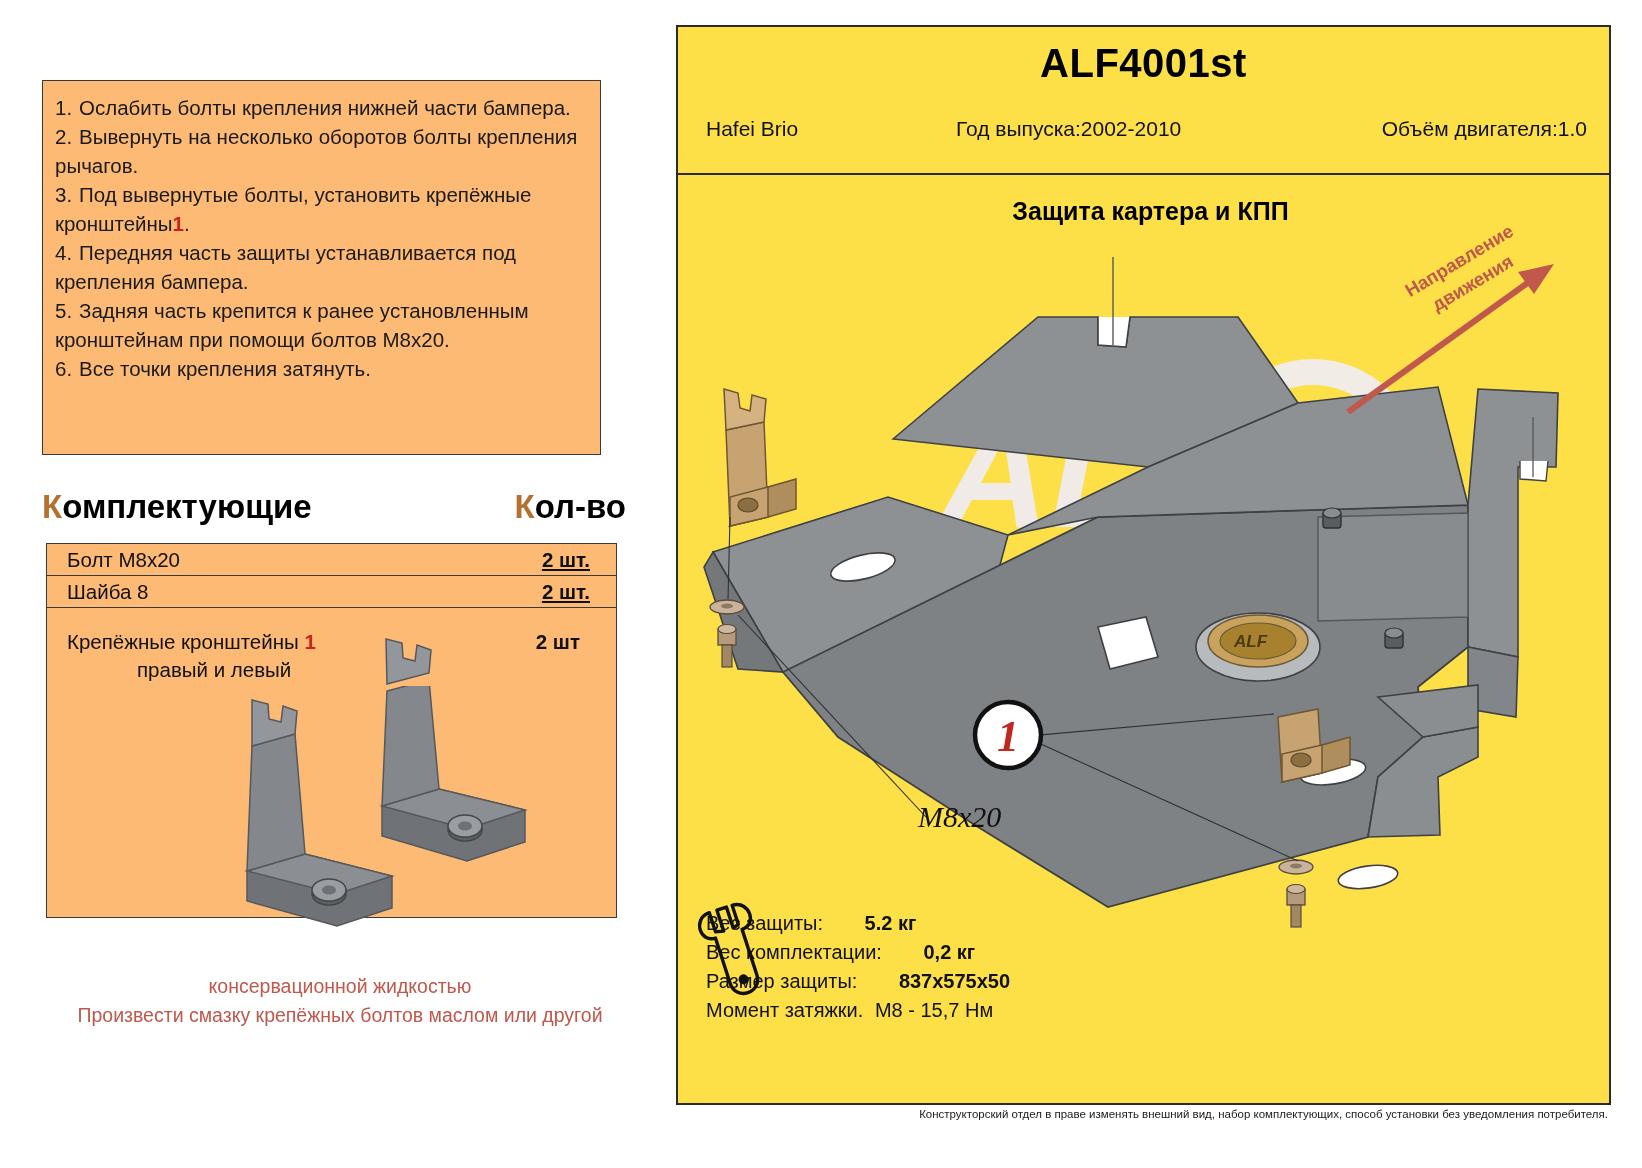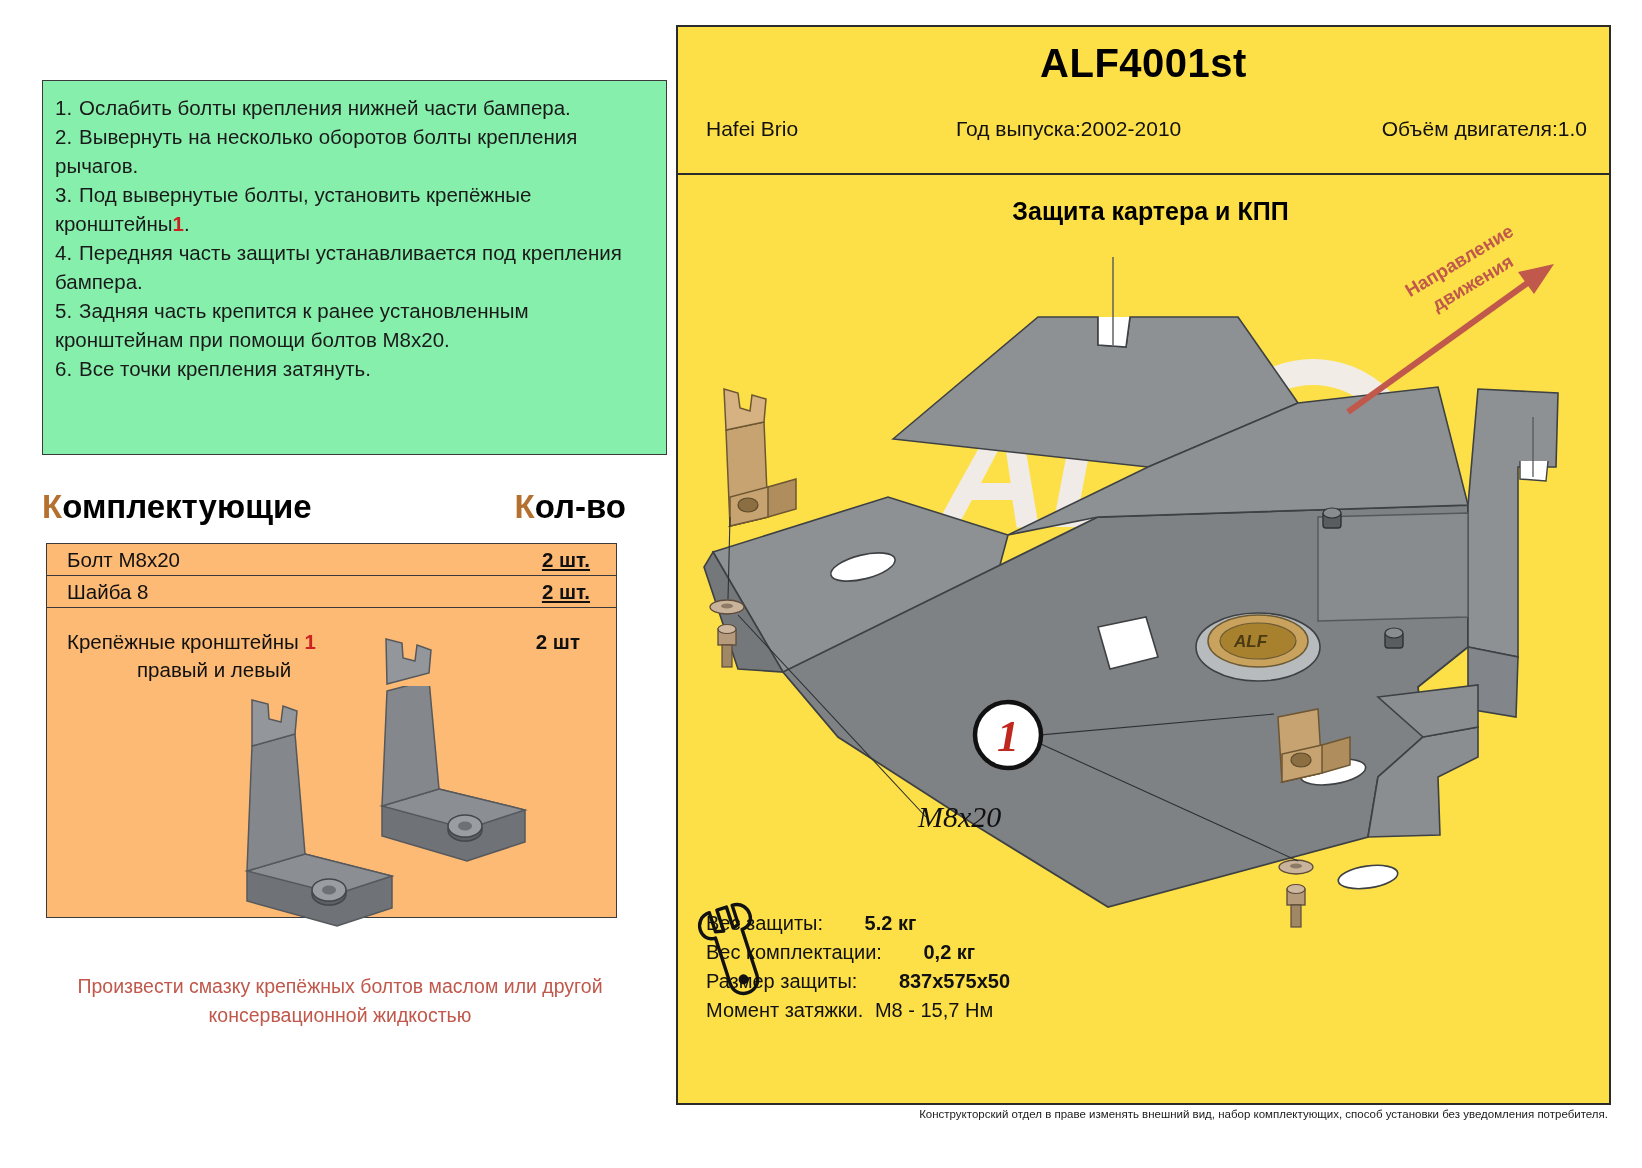--- a/index.html
+++ b/index.html
@@ -17,22 +17,22 @@
   .left { position:absolute; left:0; top:0; width:676px; height:1168px; }
 
   .title-inst {
     position:absolute; left:42px; top:28px;
     font-size:33px; font-weight:bold; color:#000;
     letter-spacing:-0.3px; white-space:nowrap;
   }
   .title-inst .cap { color:#b5702f; }
 
   .inst-box {
-    position:absolute; left:42px; top:80px; width:625px; height:375px;
-    border:1.5px solid #3a3a3a; background:#86efac;
+    position:absolute; left:42px; top:80px; width:559px; height:375px;
+    border:1.5px solid #3a3a3a; background:#fdba74;
   }
   .inst-list { padding:12px 16px 0 12px; }
   .inst-item {
     font-size:20.5px; color:#1a1a1a; line-height:29px;
     margin-bottom:0px; text-indent:0;
   }
   .inst-item .num { display:inline-block; min-width:24px; }
   .red-one { color:#cc2222; font-weight:bold; }
 
   .title-comp {
@@ -193,22 +193,22 @@
             <ellipse cx="418" cy="140" rx="7" ry="4.5" fill="#6d7074"></ellipse>
           </g>
         </svg>
         <svg class="draw" width="584" height="80" style="top:18px;left:0">
           <path d="M340 58 L382 47 L384 24 L370 19 L368 35 L356 32 L355 17 L339 13 Z" fill="#93979b" stroke="#55585c" stroke-width="1.5"></path>
         </svg>
       </div>
     </div>
 
     <div class="note-red">
+      <div>консервационной жидкостью</div>
       <div>Произвести смазку крепёжных болтов маслом или другой</div>
-      <div>консервационной жидкостью</div>
     </div>
   </div>
 
   <div class="right">
 
     <div class="hdr">
       <div class="code">ALF4001st</div>
       <div class="hdr-meta">
         <span class="m-model">Hafei Brio</span>
         <span class="m-year">Год выпуска:2002-2010</span>

